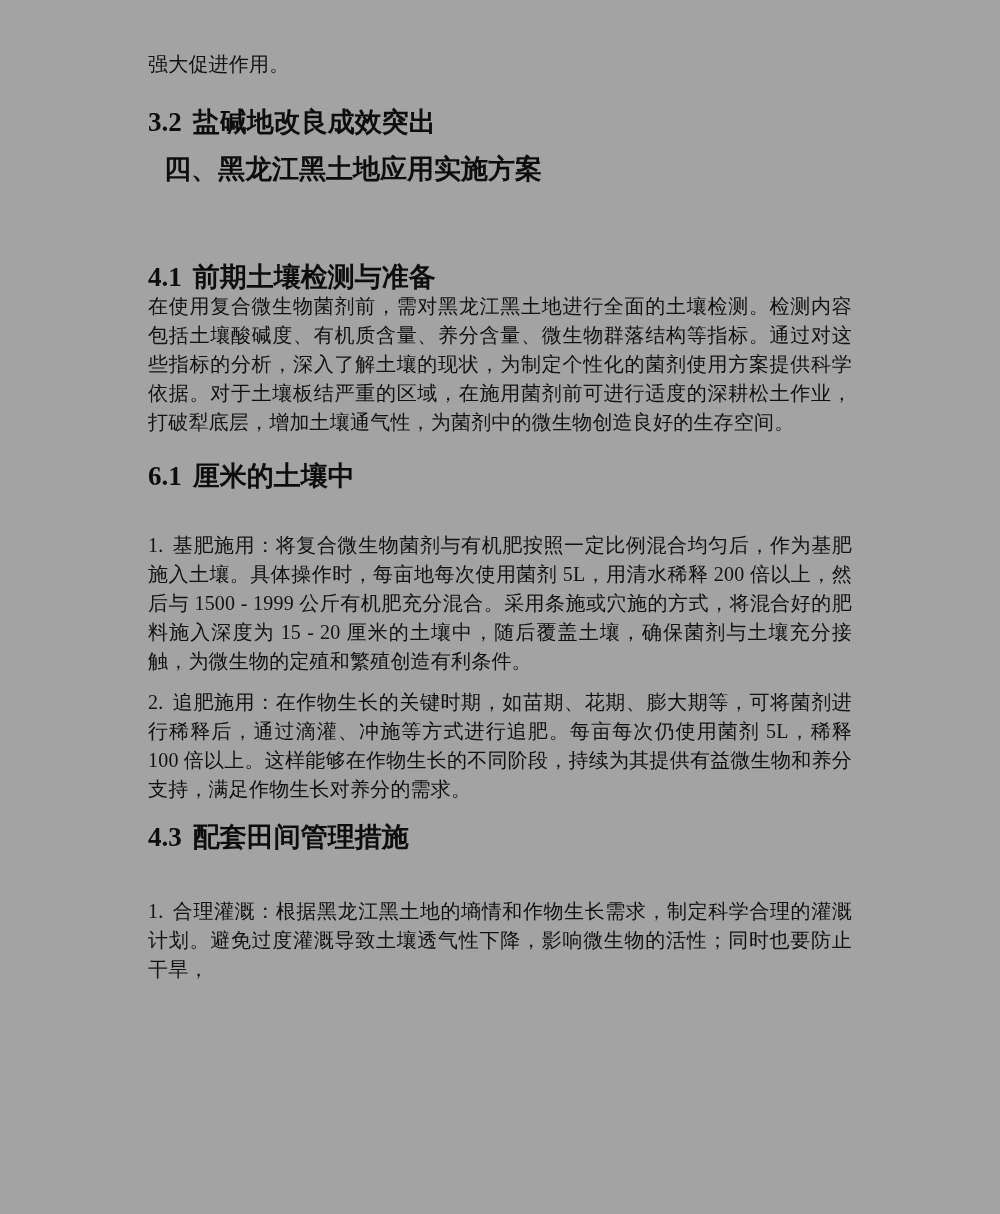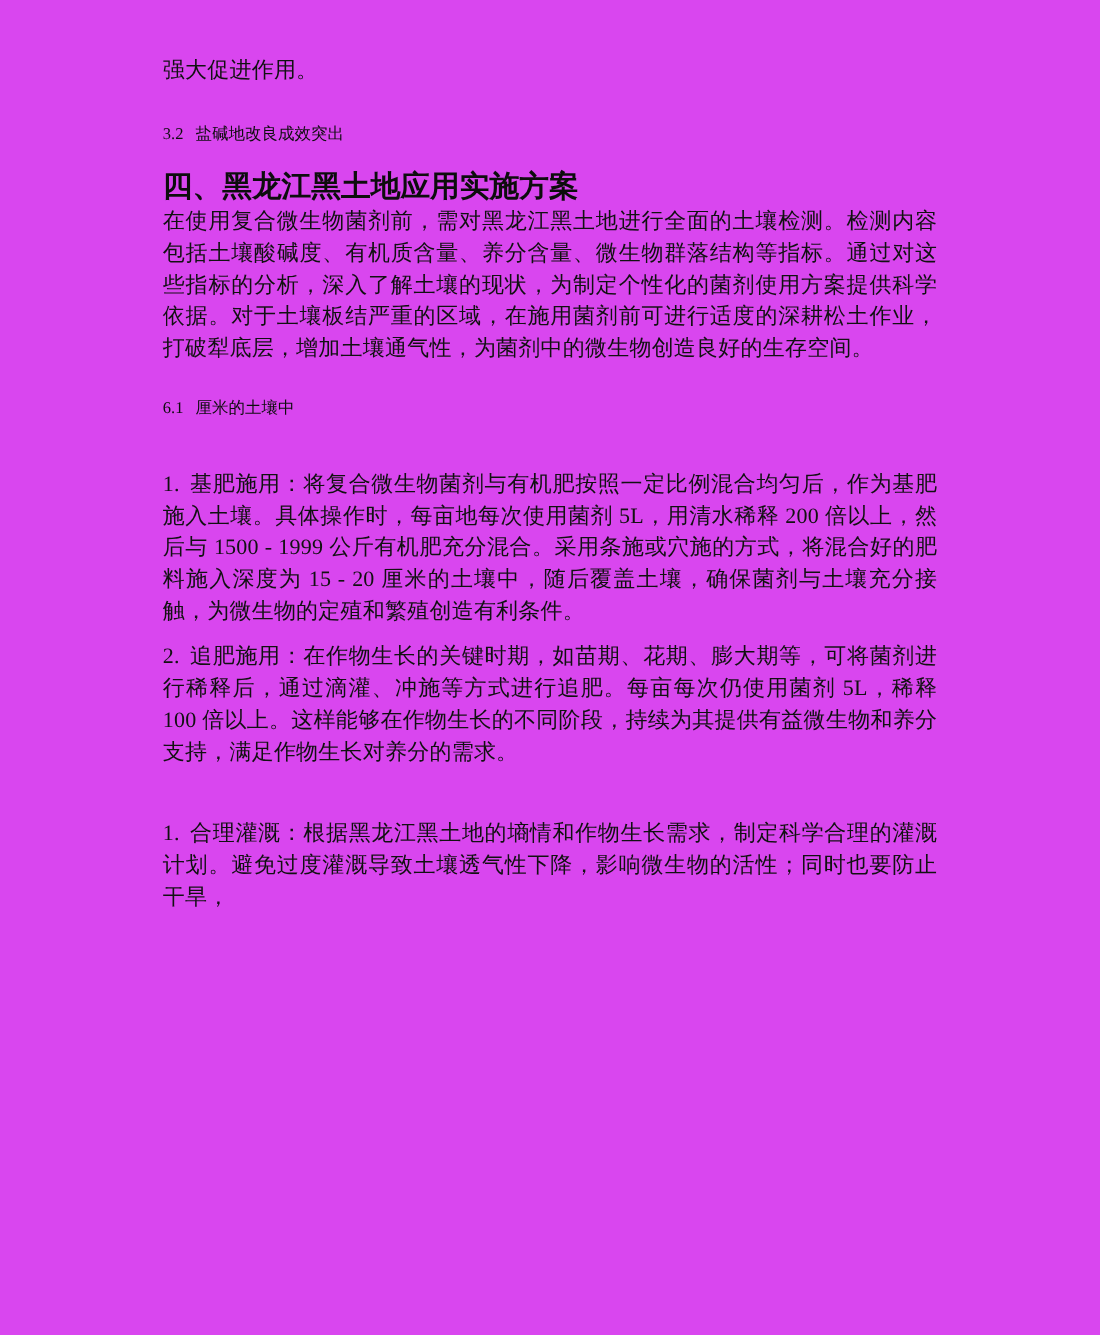--- a/index.html
+++ b/index.html
@@ -12,42 +12,42 @@
     height: 1214px;
     overflow: hidden;
     color: #111111;
     font-family: "Liberation Serif", "DejaVu Serif", sans-serif;
   }
   .page {
     box-sizing: border-box;
     width: 1000px;
     height: 1214px;
     padding: 50px 148px 0 148px;
-    background: #d946ef;
+    background: #a3a3a3;
   }
   .body-text {
     margin: 0;
     font-size: 20px;
     line-height: 29px;
     text-align: justify;
     letter-spacing: 0.2px;
   }
   .h-sub {
     margin: 0;
-    font-size: 15px;
+    font-size: 27px;
     line-height: 30px;
-    font-weight: normal;
+    font-weight: bold;
     color: #0d0d0d;
   }
   .h-sub .hnum {
     margin-right: 11px;
     font-family: "Liberation Serif", "DejaVu Serif", serif;
   }
   .h-chapter {
-    margin: 0;
+    margin: 16px;
     font-size: 27px;
     line-height: 36px;
     font-weight: bold;
     color: #0d0d0d;
   }
   .list-para .marker {
     margin-right: 9px;
     font-family: "Liberation Serif", "DejaVu Serif", serif;
   }
   
@@ -71,33 +71,39 @@
 
   <h2 class="h-sub m-h32">
     <span class="hnum">3.2</span><span>盐碱地改良成效突出</span>
   </h2>
 
 
   <h1 class="h-chapter m-ch4">
     <span>四、</span><span>黑龙江黑土地应用实施方案</span>
   </h1>
 
+  <h2 class="h-sub m-h41">
+    <span class="hnum">4.1</span><span>前期土壤检测与准备</span>
+  </h2>
 
   <p class="body-text m-p41">在使用复合微生物菌剂前，需对黑龙江黑土地进行全面的土壤检测。检测内容包括土壤酸碱度、有机质含量、养分含量、微生物群落结构等指标。通过对这些指标的分析，深入了解土壤的现状，为制定个性化的菌剂使用方案提供科学依据。对于土壤板结严重的区域，在施用菌剂前可进行适度的深耕松土作业，打破犁底层，增加土壤通气性，为菌剂中的微生物创造良好的生存空间。</p>
 
   <h2 class="h-sub m-h42">
     <span class="hnum">6.1</span><span>厘米的土壤中</span>
   </h2>
 
   <p class="body-text list-para m-it1">
     <span class="marker">1.</span><span>基肥施用：将复合微生物菌剂与有机肥按照一定比例混合均匀后，作为基肥施入土壤。具体操作时，每亩地每次使用菌剂 5L，用清水稀释 200 倍以上，然后与 1500 - 1999 公斤有机肥充分混合。采用条施或穴施的方式，将混合好的肥料施入深度为 15 - 20 厘米的土壤中，随后覆盖土壤，确保菌剂与土壤充分接触，为微生物的定殖和繁殖创造有利条件。</span>
   </p>
 
   <p class="body-text list-para m-it2">
     <span class="marker">2.</span><span>追肥施用：在作物生长的关键时期，如苗期、花期、膨大期等，可将菌剂进行稀释后，通过滴灌、冲施等方式进行追肥。每亩每次仍使用菌剂 5L，稀释 100 倍以上。这样能够在作物生长的不同阶段，持续为其提供有益微生物和养分支持，满足作物生长对养分的需求。</span>
   </p>
 
+  <h2 class="h-sub m-h43">
+    <span class="hnum">4.3</span><span>配套田间管理措施</span>
+  </h2>
 
   <p class="body-text list-para m-it3">
     <span class="marker">1.</span><span>合理灌溉：根据黑龙江黑土地的墒情和作物生长需求，制定科学合理的灌溉计划。避免过度灌溉导致土壤透气性下降，影响微生物的活性；同时也要防止干旱，</span>
   </p>
 
 </div>
 
 </body></html>

